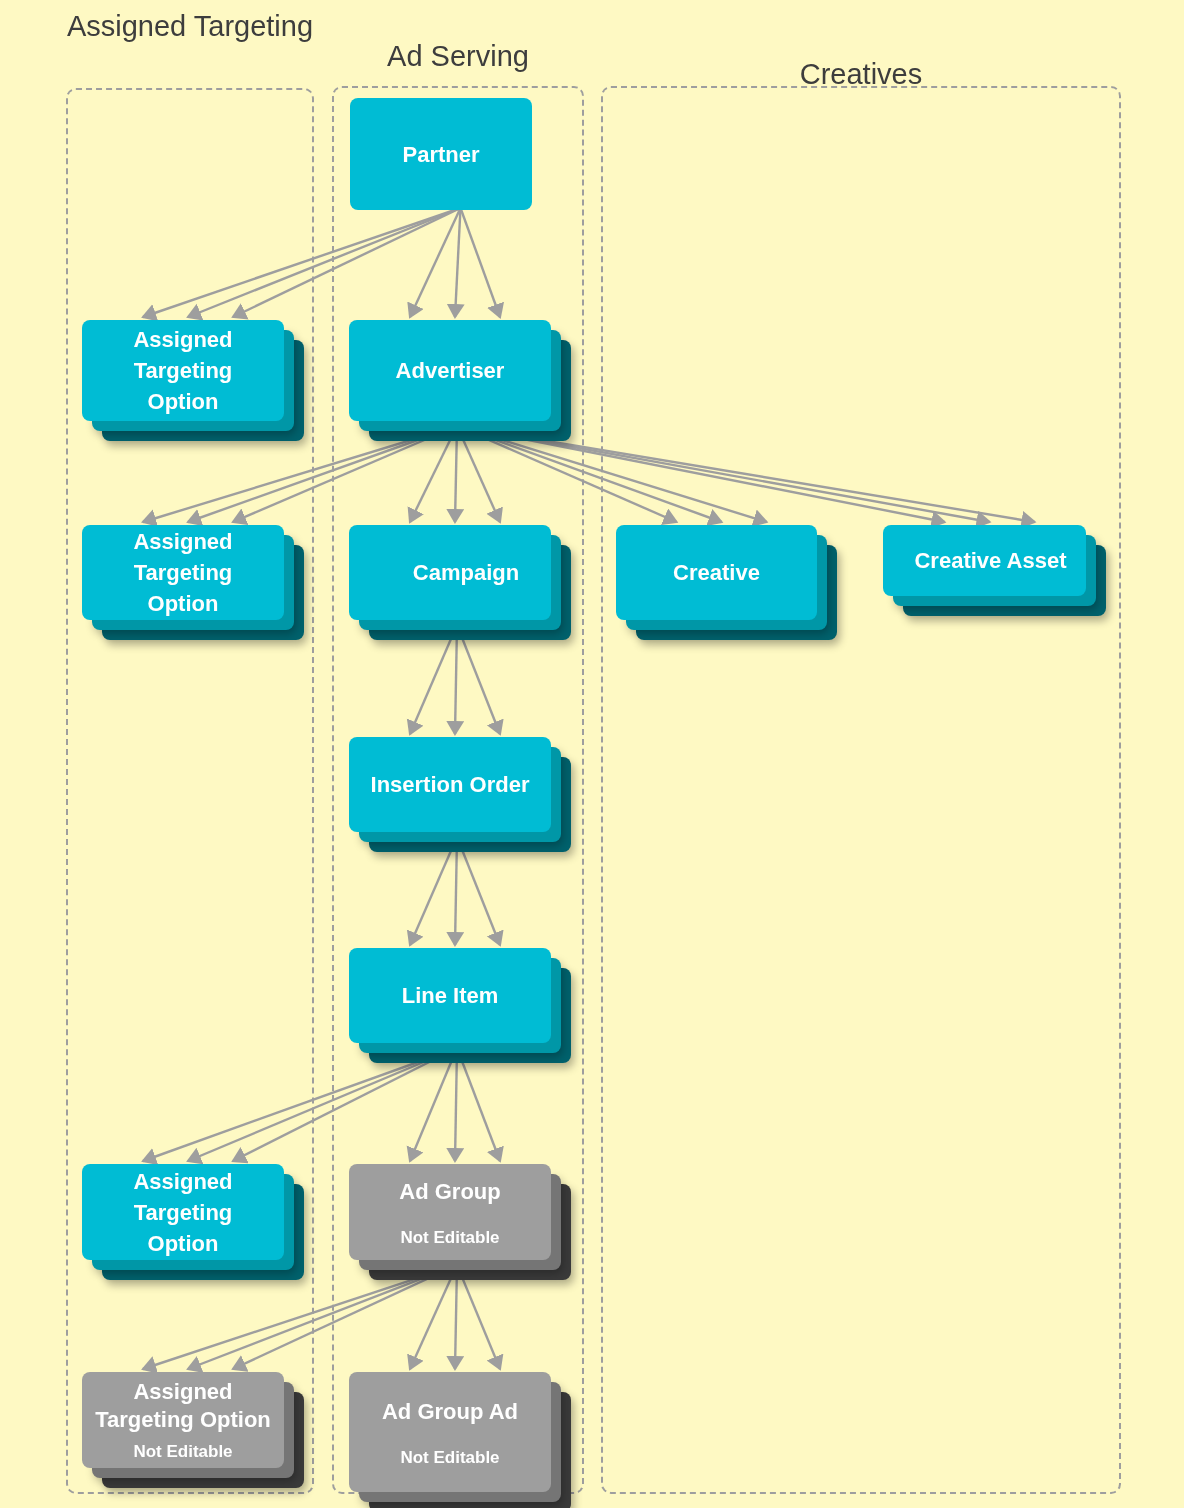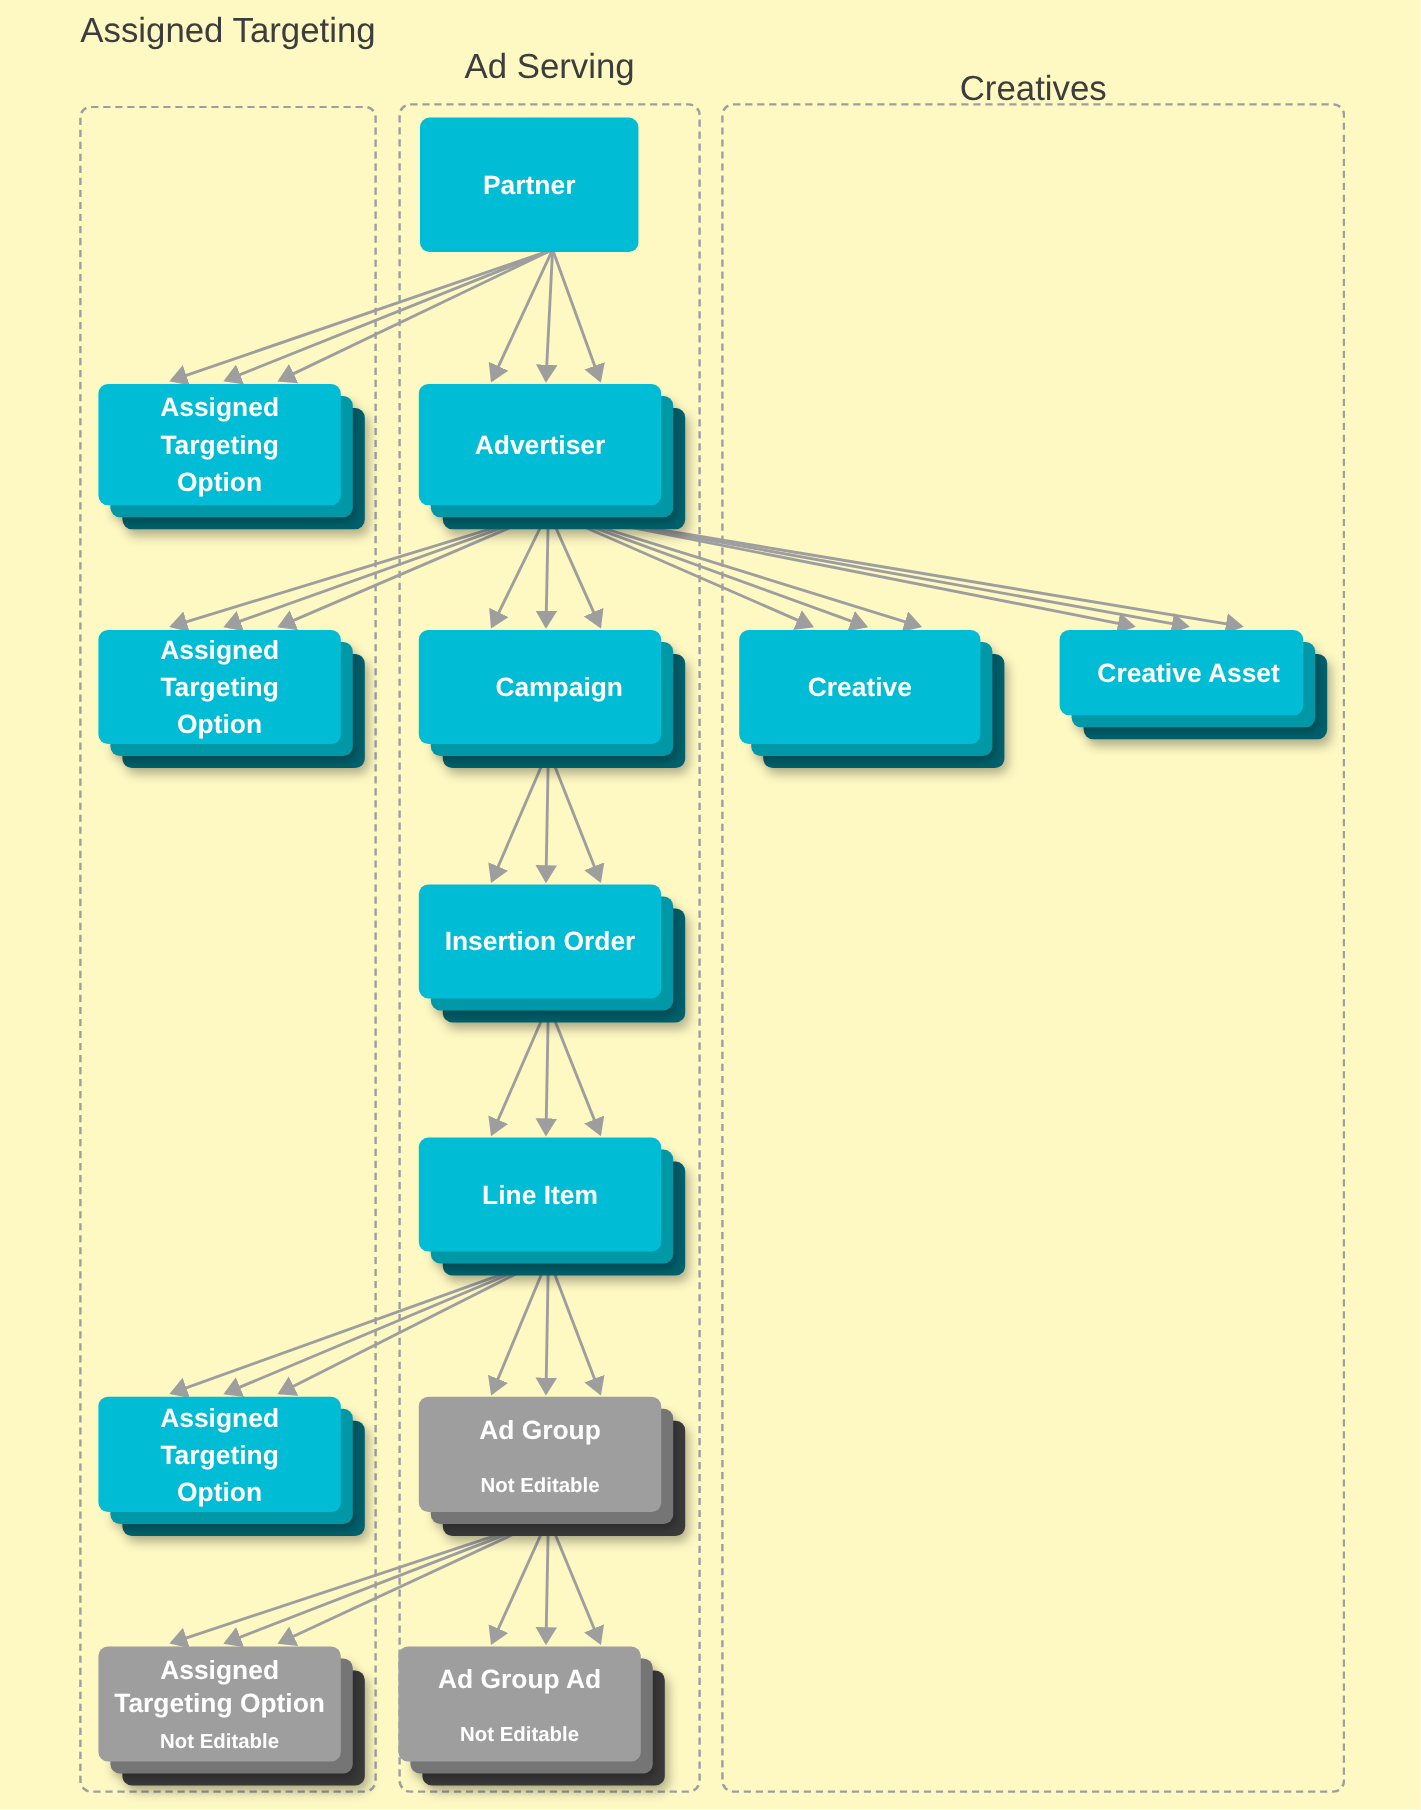--- a/index.html
+++ b/index.html
@@ -147,21 +147,21 @@
 
   <div class="node cyan stack" style="left:349px; top:948px; width:202px; height:95px;">
     <div class="ttl">Line Item</div>
   </div>
 
   <div class="node gray stack gap-wide" style="left:349px; top:1164px; width:202px; height:96px;">
     <div class="ttl">Ad Group</div>
     <div class="sub">Not Editable</div>
   </div>
 
-  <div class="node gray stack gap-wide" style="left:332px; top:1372px; width:202px; height:96px;">
+  <div class="node gray stack gap-wide" style="left:349px; top:1372px; width:202px; height:120px;">
     <div class="ttl">Ad Group Ad</div>
     <div class="sub">Not Editable</div>
   </div>
 
   <div class="node cyan stack wrap3" style="left:82px; top:320px; width:202px; height:101px;">
     <div class="ttl">Assigned Targeting Option</div>
   </div>
 
   <div class="node cyan stack wrap3" style="left:82px; top:525px; width:202px; height:95px;">
     <div class="ttl">Assigned Targeting Option</div>

